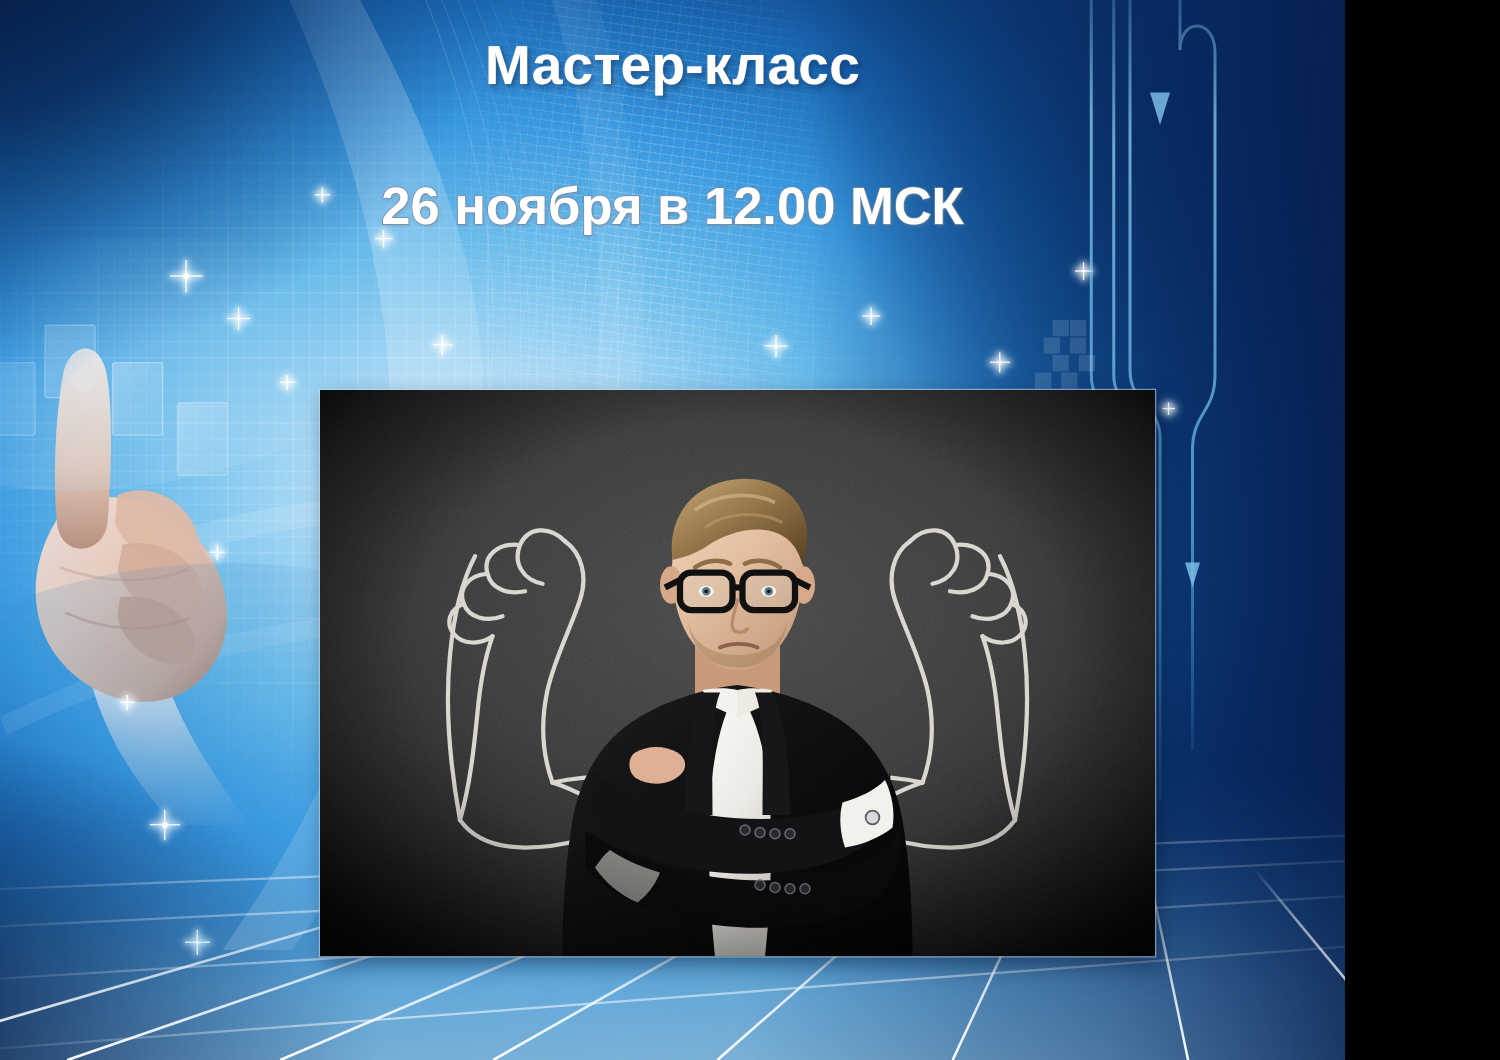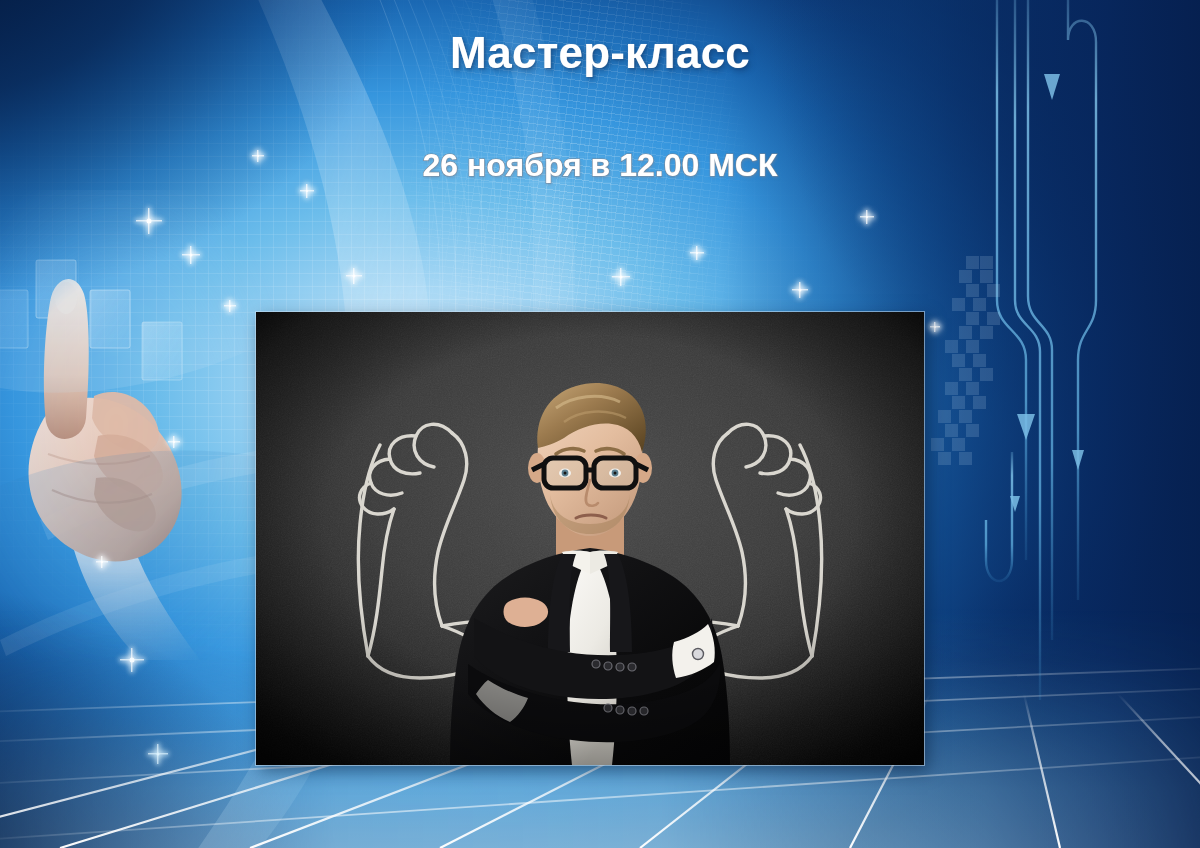--- a/index.html
+++ b/index.html
@@ -2,21 +2,21 @@
 <html><head>
 <meta charset="utf-8">
 <style>
   html, body {
     margin: 0;
     padding: 0;
     background: #000;
   }
   #poster {
     position: relative;
-    width: 1200px;
+    width: 1076px;
     height: 848px;
     overflow: hidden;
     font-family: "Liberation Sans", sans-serif;
     background: #0b3a6b;
   }
 
   
   .bg-layer { position: absolute; inset: 0; }
   .bg-base2 {
     background:
@@ -150,21 +150,21 @@
       0 0 1px rgba(255,255,255,.55),
       1px 1px 2px rgba(20,60,110,.55),
       2px 3px 6px rgba(10,40,85,.45);
   }
   .title-line.second { letter-spacing: -.2px; }
 
   .date-line {
     margin-top: 58px;
     color: #ffffff;
     font-weight: 700;
-    font-size: 32px;
+    font-size: 42px;
     line-height: 52px;
     white-space: nowrap;
     -webkit-text-stroke: 1.2px rgba(118,132,148,.95);
     paint-order: stroke fill;
     text-shadow:
       0 0 1px rgba(160,175,190,.9),
       1px 2px 3px rgba(110,130,155,.45);
   }
 
   

